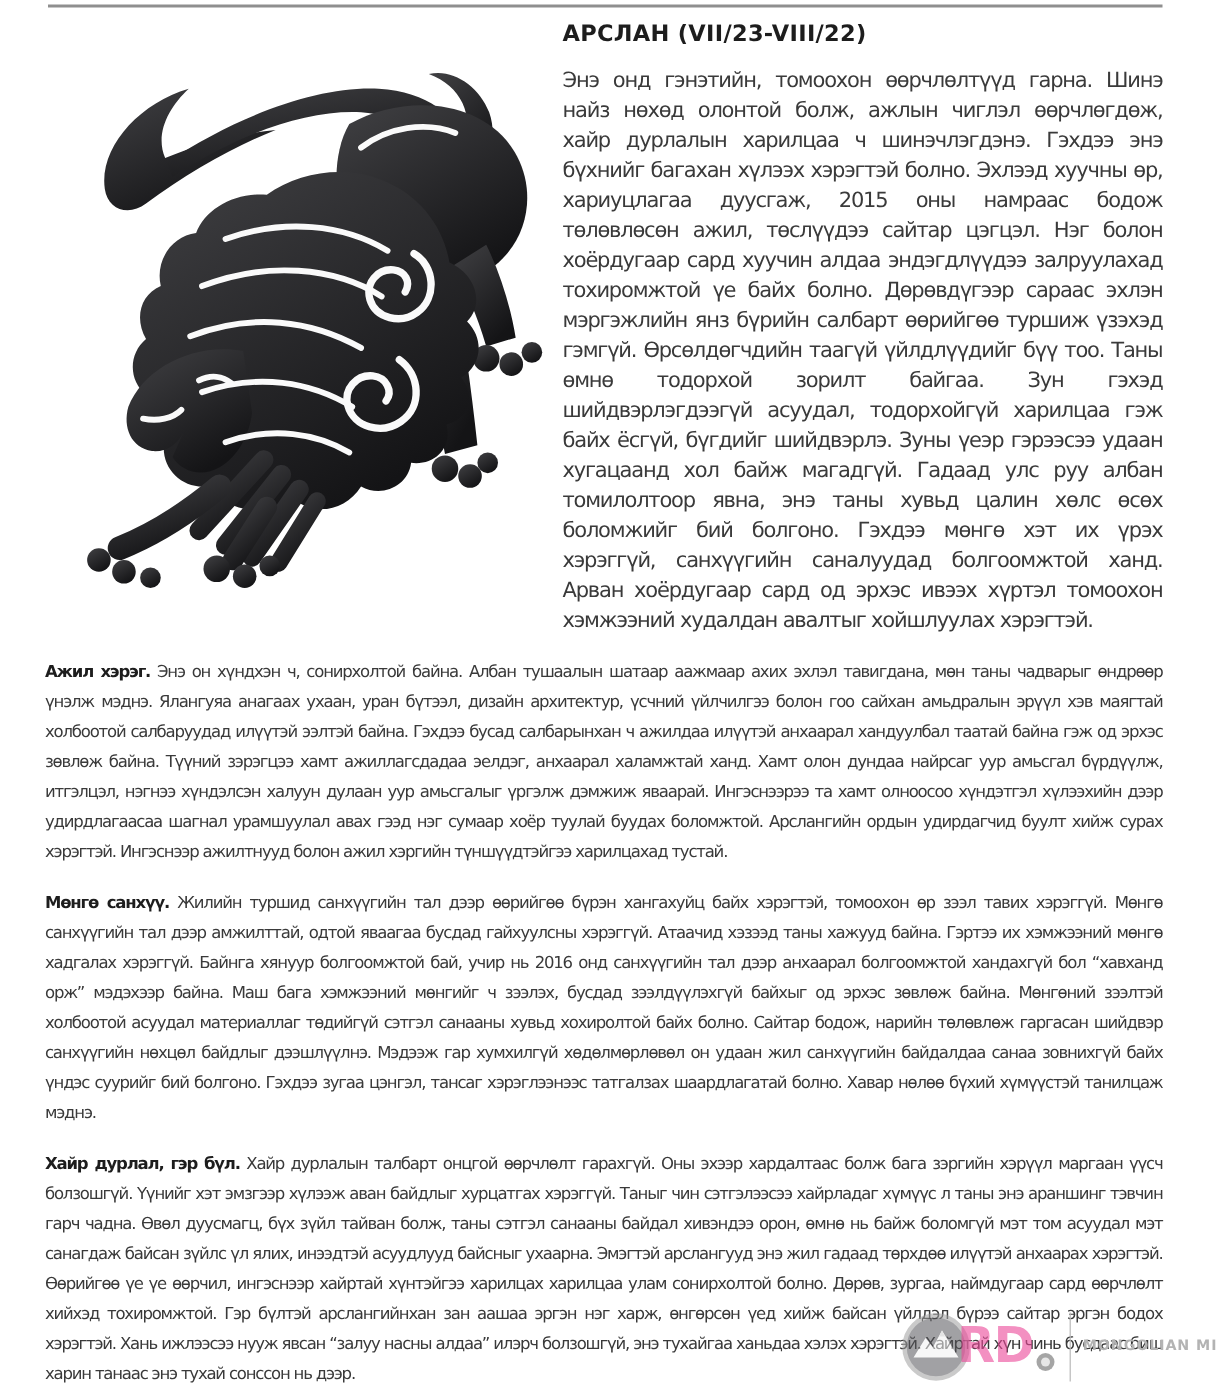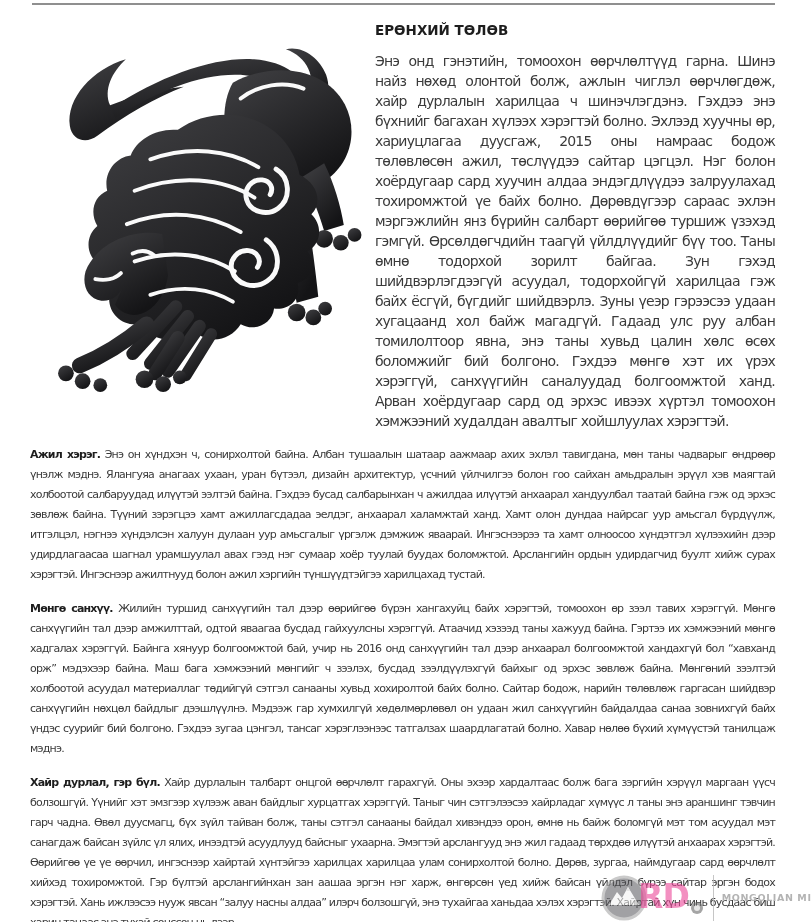--- a/index.html
+++ b/index.html
@@ -101,21 +101,21 @@
               <circle cx="53" cy="374" r="8"></circle>
               <circle cx="71" cy="378" r="7"></circle>
             <circle cx="116" cy="372" r="9"></circle>
               <circle cx="135" cy="377" r="8"></circle>
               <circle cx="152" cy="370" r="7"></circle>
           </g>
         </svg>
       </div>
 
       <div class="intro-text">
-        <h2 class="subtitle">ЕРӨНХИЙ ТӨЛӨВ</h2>
+        <h1 class="title">АРСЛАН (VII/23-VIII/22)</h1>
         <p class="bodytext">Энэ онд гэнэтийн, томоохон өөрчлөлтүүд гарна. Шинэ найз нөхөд олонтой болж, ажлын чиглэл өөрчлөгдөж, хайр дурлалын харилцаа ч шинэчлэгдэнэ. Гэхдээ энэ бүхнийг багахан хүлээх хэрэгтэй болно. Эхлээд хуучны өр, хариуцлагаа дуусгаж, 2015 оны намраас бодож төлөвлөсөн ажил, төслүүдээ сайтар цэгцэл. Нэг болон хоёрдугаар сард хуучин алдаа эндэгдлүүдээ залруулахад тохиромжтой үе байх болно. Дөрөвдүгээр сараас эхлэн мэргэжлийн янз бүрийн салбарт өөрийгөө туршиж үзэхэд гэмгүй. Өрсөлдөгчдийн таагүй үйлдлүүдийг бүү тоо. Таны өмнө тодорхой зорилт байгаа. Зун гэхэд шийдвэрлэгдээгүй асуудал, тодорхойгүй харилцаа гэж байх ёсгүй, бүгдийг шийдвэрлэ. Зуны үеэр гэрээсээ удаан хугацаанд хол байж магадгүй. Гадаад улс руу албан томилолтоор явна, энэ таны хувьд цалин хөлс өсөх боломжийг бий болгоно.  Гэхдээ мөнгө хэт их үрэх хэрэггүй, санхүүгийн саналуудад болгоомжтой ханд. Арван хоёрдугаар сард од эрхэс ивээх хүртэл томоохон хэмжээний худалдан авалтыг хойшлуулах хэрэгтэй.</p>
       </div>
     </div>
 
     <p class="para"><b>Ажил хэрэг.</b> <span>Энэ он хүндхэн ч, сонирхолтой байна. Албан тушаалын шатаар аажмаар ахих эхлэл тавигдана, мөн таны чадварыг өндрөөр үнэлж мэднэ. Ялангуяа анагаах ухаан, уран бүтээл, дизайн архитектур, үсчний үйлчилгээ болон гоо сайхан амьдралын эрүүл хэв маягтай холбоотой салбаруудад илүүтэй ээлтэй байна. Гэхдээ бусад салбарынхан ч ажилдаа илүүтэй анхаарал хандуулбал таатай байна гэж од эрхэс зөвлөж байна. Түүний зэрэгцээ хамт ажиллагсдадаа эелдэг, анхаарал халамжтай ханд. Хамт олон дундаа найрсаг уур амьсгал бүрдүүлж, итгэлцэл, нэгнээ хүндэлсэн халуун дулаан уур амьсгалыг үргэлж дэмжиж яваарай. Ингэснээрээ та хамт олноосоо хүндэтгэл хүлээхийн дээр удирдлагаасаа шагнал урамшуулал авах гээд нэг сумаар хоёр туулай буудах боломжтой.  Арслангийн ордын удирдагчид буулт хийж сурах хэрэгтэй. Ингэснээр ажилтнууд болон ажил хэргийн түншүүдтэйгээ харилцахад  тустай.</span></p>
 
     <p class="para"><b>Мөнгө санхүү.</b> <span>Жилийн туршид санхүүгийн тал дээр өөрийгөө бүрэн хангахуйц байх хэрэгтэй, томоохон өр зээл тавих хэрэггүй. Мөнгө санхүүгийн тал дээр амжилттай, одтой яваагаа бусдад гайхуулсны хэрэггүй. Атаачид хэзээд таны хажууд байна. Гэртээ их хэмжээний мөнгө хадгалах хэрэггүй. Байнга хянуур болгоомжтой бай, учир нь 2016 онд санхүүгийн тал дээр анхаарал болгоомжтой хандахгүй бол “хавханд орж” мэдэхээр байна. Маш бага хэмжээний мөнгийг ч зээлэх, бусдад зээлдүүлэхгүй байхыг од эрхэс зөвлөж байна. Мөнгөний зээлтэй холбоотой асуудал материаллаг төдийгүй  сэтгэл санааны хувьд хохиролтой байх болно. Сайтар бодож, нарийн төлөвлөж гаргасан шийдвэр санхүүгийн нөхцөл байдлыг дээшлүүлнэ. Мэдээж гар хумхилгүй хөдөлмөрлөвөл он удаан жил санхүүгийн байдалдаа санаа зовнихгүй байх үндэс суурийг бий болгоно.  Гэхдээ зугаа цэнгэл, тансаг хэрэглээнээс татгалзах шаардлагатай болно. Хавар нөлөө бүхий хүмүүстэй танилцаж мэднэ.</span></p>
 
     <p class="para"><b>Хайр дурлал, гэр бүл.</b> <span>Хайр дурлалын талбарт онцгой өөрчлөлт гарахгүй. Оны эхээр хардалтаас болж бага зэргийн хэрүүл маргаан үүсч болзошгүй. Үүнийг хэт эмзгээр хүлээж аван байдлыг хурцатгах хэрэггүй. Таныг чин сэтгэлээсээ хайрладаг хүмүүс л таны энэ араншинг тэвчин гарч чадна. Өвөл дуусмагц, бүх зүйл тайван болж, таны сэтгэл санааны байдал хивэндээ орон, өмнө нь байж боломгүй мэт том асуудал мэт санагдаж байсан зүйлс үл ялих, инээдтэй асуудлууд байсныг ухаарна. Эмэгтэй арслангууд энэ жил гадаад төрхдөө илүүтэй анхаарах хэрэгтэй. Өөрийгөө үе үе өөрчил, ингэснээр хайртай хүнтэйгээ харилцах харилцаа улам сонирхолтой болно. Дөрөв, зургаа, наймдугаар сард өөрчлөлт хийхэд тохиромжтой. Гэр бүлтэй арслангийнхан зан аашаа эргэн нэг харж, өнгөрсөн үед хийж байсан үйлдэл бүрээ сайтар эргэн бодох хэрэгтэй. Хань ижлээсээ нууж явсан “залуу насны алдаа” илэрч болзошгүй, энэ тухайгаа ханьдаа хэлэх хэрэгтэй. Хайртай хүн чинь бусдаас биш харин танаас энэ тухай сонссон нь дээр.</span></p>
   </div>

